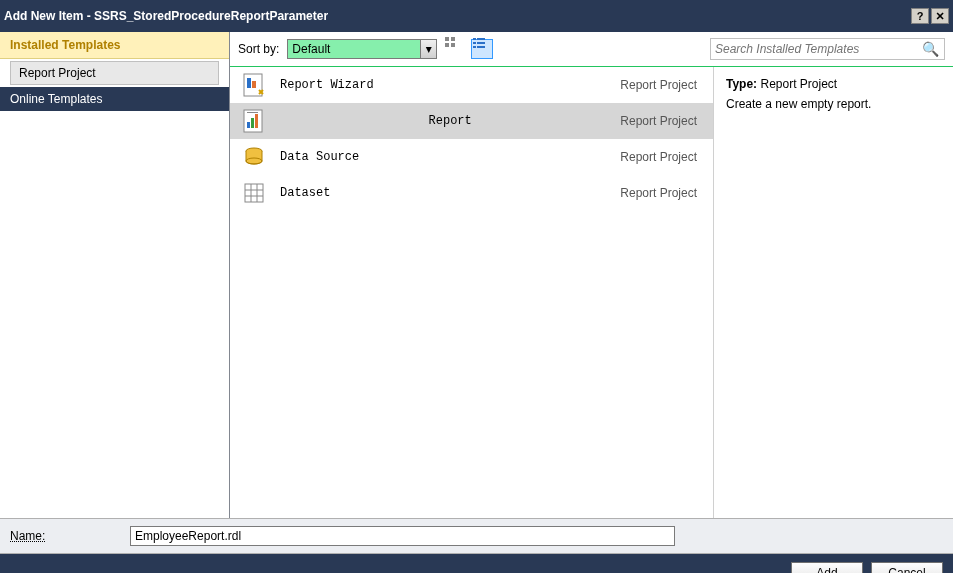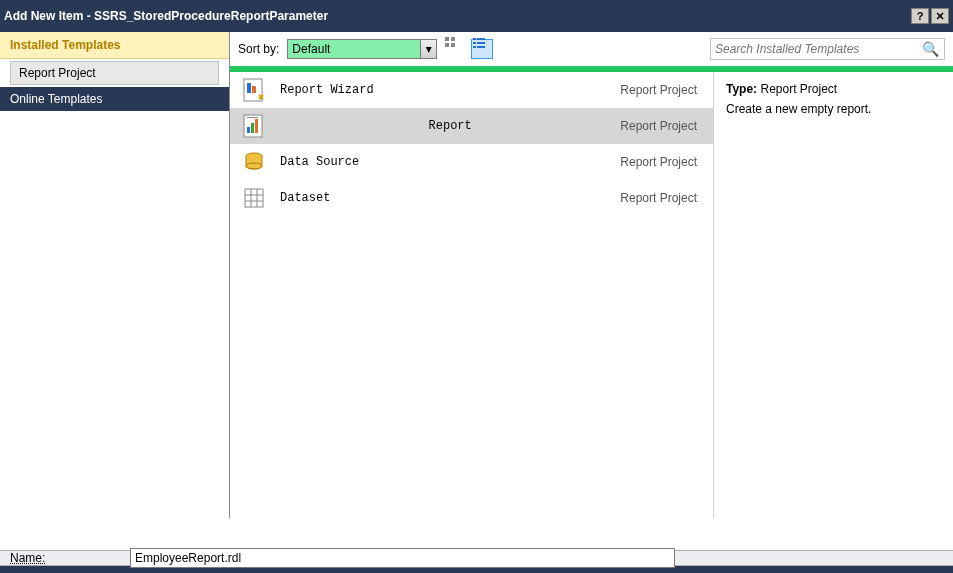--- a/index.html
+++ b/index.html
@@ -11,21 +11,21 @@
 
     .main { display: flex; height: 486px; }
 
     .sidebar { width: 230px; border-right: 1px solid #828790; display: flex; flex-direction: column; background: #fff; }
     .sidebar-header { background: #fff1ba; color: #b08000; font-weight: bold; padding: 6px 10px; border-bottom: 1px solid #e0d080; }
     .sidebar-item { padding: 6px 10px 6px 28px; cursor: pointer; }
     .sidebar-item.sel { background: #e8e8e8; border: 1px solid #c0c0c0; margin: 2px 10px; padding: 4px 8px; }
     .sidebar-online { background: #293955; color: #fff; padding: 5px 10px; cursor: pointer; }
 
     .center { flex: 1; display: flex; flex-direction: column; }
-    .toolbar { display: flex; align-items: center; padding: 6px 8px; border-bottom: 6px solid #22c55e; gap: 6px; }
+    .toolbar { display: flex; align-items: center; padding: 6px 8px; border-bottom: 1px solid #22c55e; gap: 6px; }
     .toolbar label { margin-right: 2px; }
     .sort-select { width: 150px; height: 20px; border: 1px solid #7a7a7a; background: #86efac; font-size: 12px; padding-left: 4px; display: flex; align-items: center; justify-content: space-between; cursor: pointer; }
     .sort-select .dd { width: 16px; height: 18px; background: linear-gradient(#f0f0f0,#d0d0d0); border-left: 1px solid #7a7a7a; display:flex; align-items:center; justify-content:center; }
     .view-btn { width: 22px; height: 20px; border: 1px solid transparent; display:flex; align-items:center; justify-content:center; cursor:pointer; }
     .view-btn.active { border: 1px solid #3399ff; background: #cde6ff; }
     .search-box { margin-left: auto; width: 235px; height: 22px; border: 1px solid #c0c0c0; display: flex; align-items: center; padding: 0 4px; background:#fff; }
     .search-box input { flex: 1; border: none; outline: none; font-size: 12px; font-style: italic; color: #888; background: transparent; }
     .search-icon { color: #2a70c8; font-size: 14px; }
 
     .list-area { flex:1; display:flex; }
@@ -33,21 +33,21 @@
     .template-row { display:flex; align-items:center; height:36px; padding:0 10px; cursor:pointer; }
     .template-row.selected { background:#d6d6d6;text-align:center; }
     .template-row .icon { width:28px; height:28px; margin-right:12px; display:flex; align-items:center; justify-content:center; }
     .template-row .tname { flex:1;font-family:Liberation Mono, monospace; }
     .template-row .tcat { color:#555; margin-right:6px; }
 
     .details { width:240px; border-left:1px solid #d0d0d0; padding:10px 12px; font-size:12px; }
     .details .dtype { margin-bottom:6px; }
     .details .dtype b { font-weight:bold; }
 
-    .name-row { display:flex; align-items:center; padding:6px 10px; background:#eceef2; border-top:1px solid #b0b0b0; border-bottom:1px solid #b0b0b0; height:16px;margin-top:32px; }
+    .name-row { display:flex; align-items:center; padding:6px 10px; background:#eceef2; border-top:1px solid #b0b0b0; border-bottom:1px solid #b0b0b0; height:36px; }
     .name-row label { width:120px; text-decoration: underline; text-decoration-style: dotted; }
     .name-row input { flex:0 0 545px; height:20px; border:1px solid #7a7a7a; padding:0 4px; font-size:12px; background:#fff; }
 
     .footer { background: #293955; height: 37px; display:flex; align-items:center; justify-content:flex-end; padding:0 10px; gap:8px; }
     .footer button { width:72px; height:22px; background: linear-gradient(#fefefe,#e3e3e3); border:1px solid #707070; cursor:pointer; font-size:12px; }
 
     
     .ficon { width:26px; height:26px; }
   </style>
 </head>

